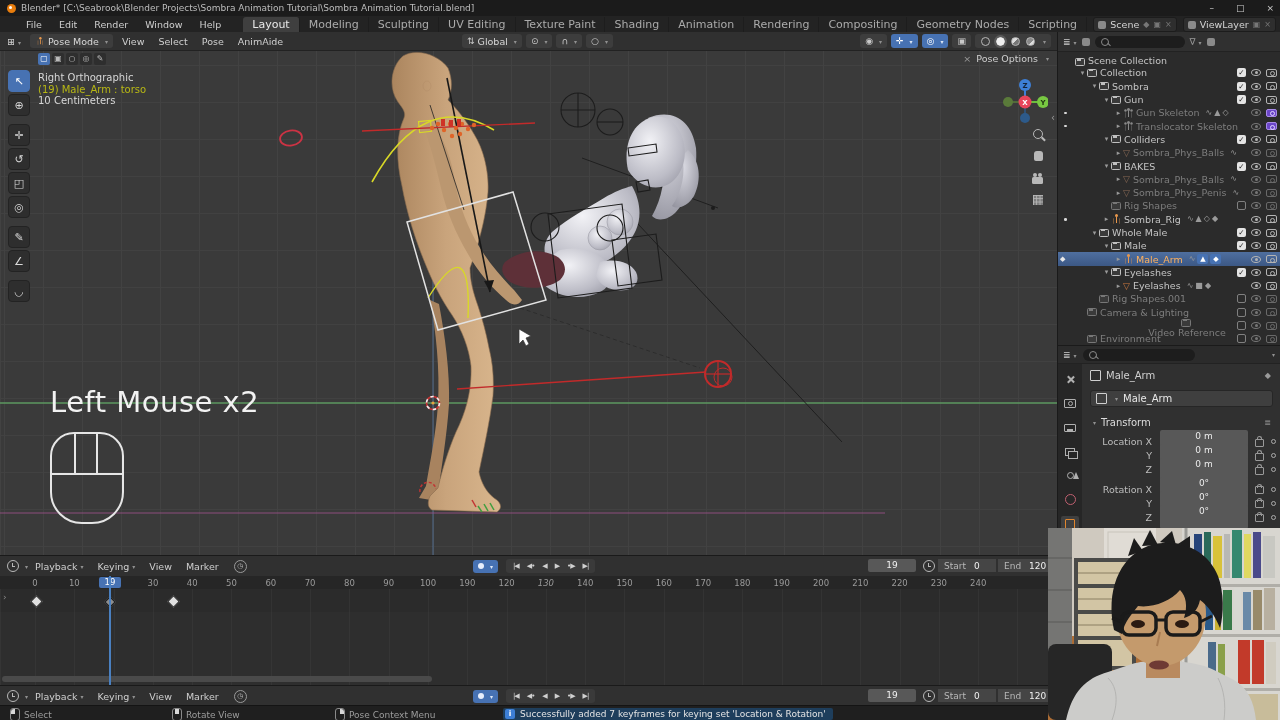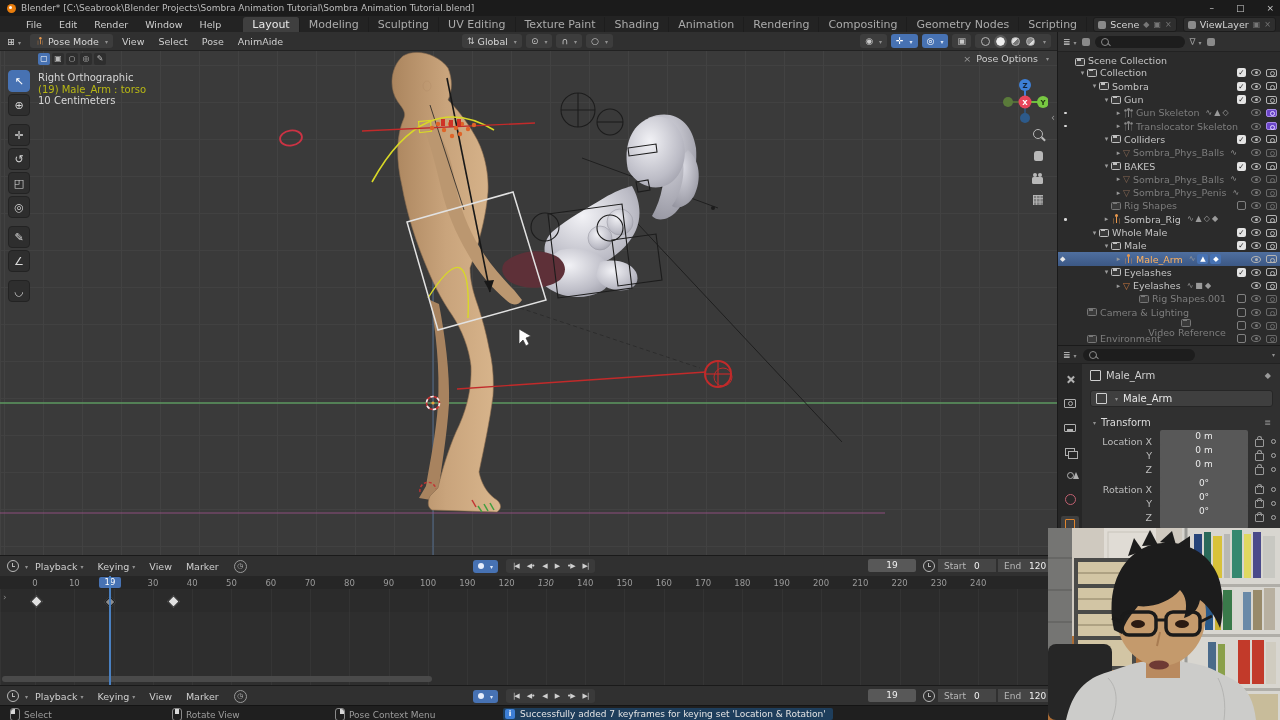--- a/index.html
+++ b/index.html
@@ -476,20 +476,28 @@
             <div class="icon-hand"></div>
           </div>
         <div class="nav-btn">
             <div class="icon-cam"></div>
           </div>
         <div class="nav-btn">
             <div class="icon-grid"></div>
           </div>
       </div>
 
+      <div id="screencast">
+        <div id="sc-text">Left Mouse x2</div>
+        <div id="sc-mouse">
+          <div class="h"></div>
+            <div class="v1"></div>
+            <div class="v2"></div>
+        </div>
+      </div>
     </div>
   </div>
 
   <div id="outliner" class="abs">
     <div id="outl-head">
       <span style="color:#cfcfcf;font-size:9px">≣<span class="chev">▾</span></span>
       <span class="mini-ic"></span>
       <div class="searchpill" style="width:78px">
           <span class="mag"></span>
         </div>
@@ -692,21 +700,21 @@
           <span class="extras">
             <span class="ex">∿</span>
             <span class="ex">■</span>
             <span class="ex">◆</span>
           </span>
           <span class="toggles">
             <span class="eye"></span>
             <span class="cam"></span>
           </span>
         </div>
-        <div class="orow grey" style="padding-left: 32px; margin-left: 40px;">
+        <div class="orow grey" style="padding-left: 32px;">
           <span class="arr"></span>
           <span class="col-ic"></span>
           <span class="olabel">Rig Shapes.001</span>
           <span class="toggles">
             <span class="chk off"></span>
             <span class="eye dim"></span>
             <span class="cam dim"></span>
           </span>
         </div>
         <div class="orow grey" style="padding-left: 20px;">

